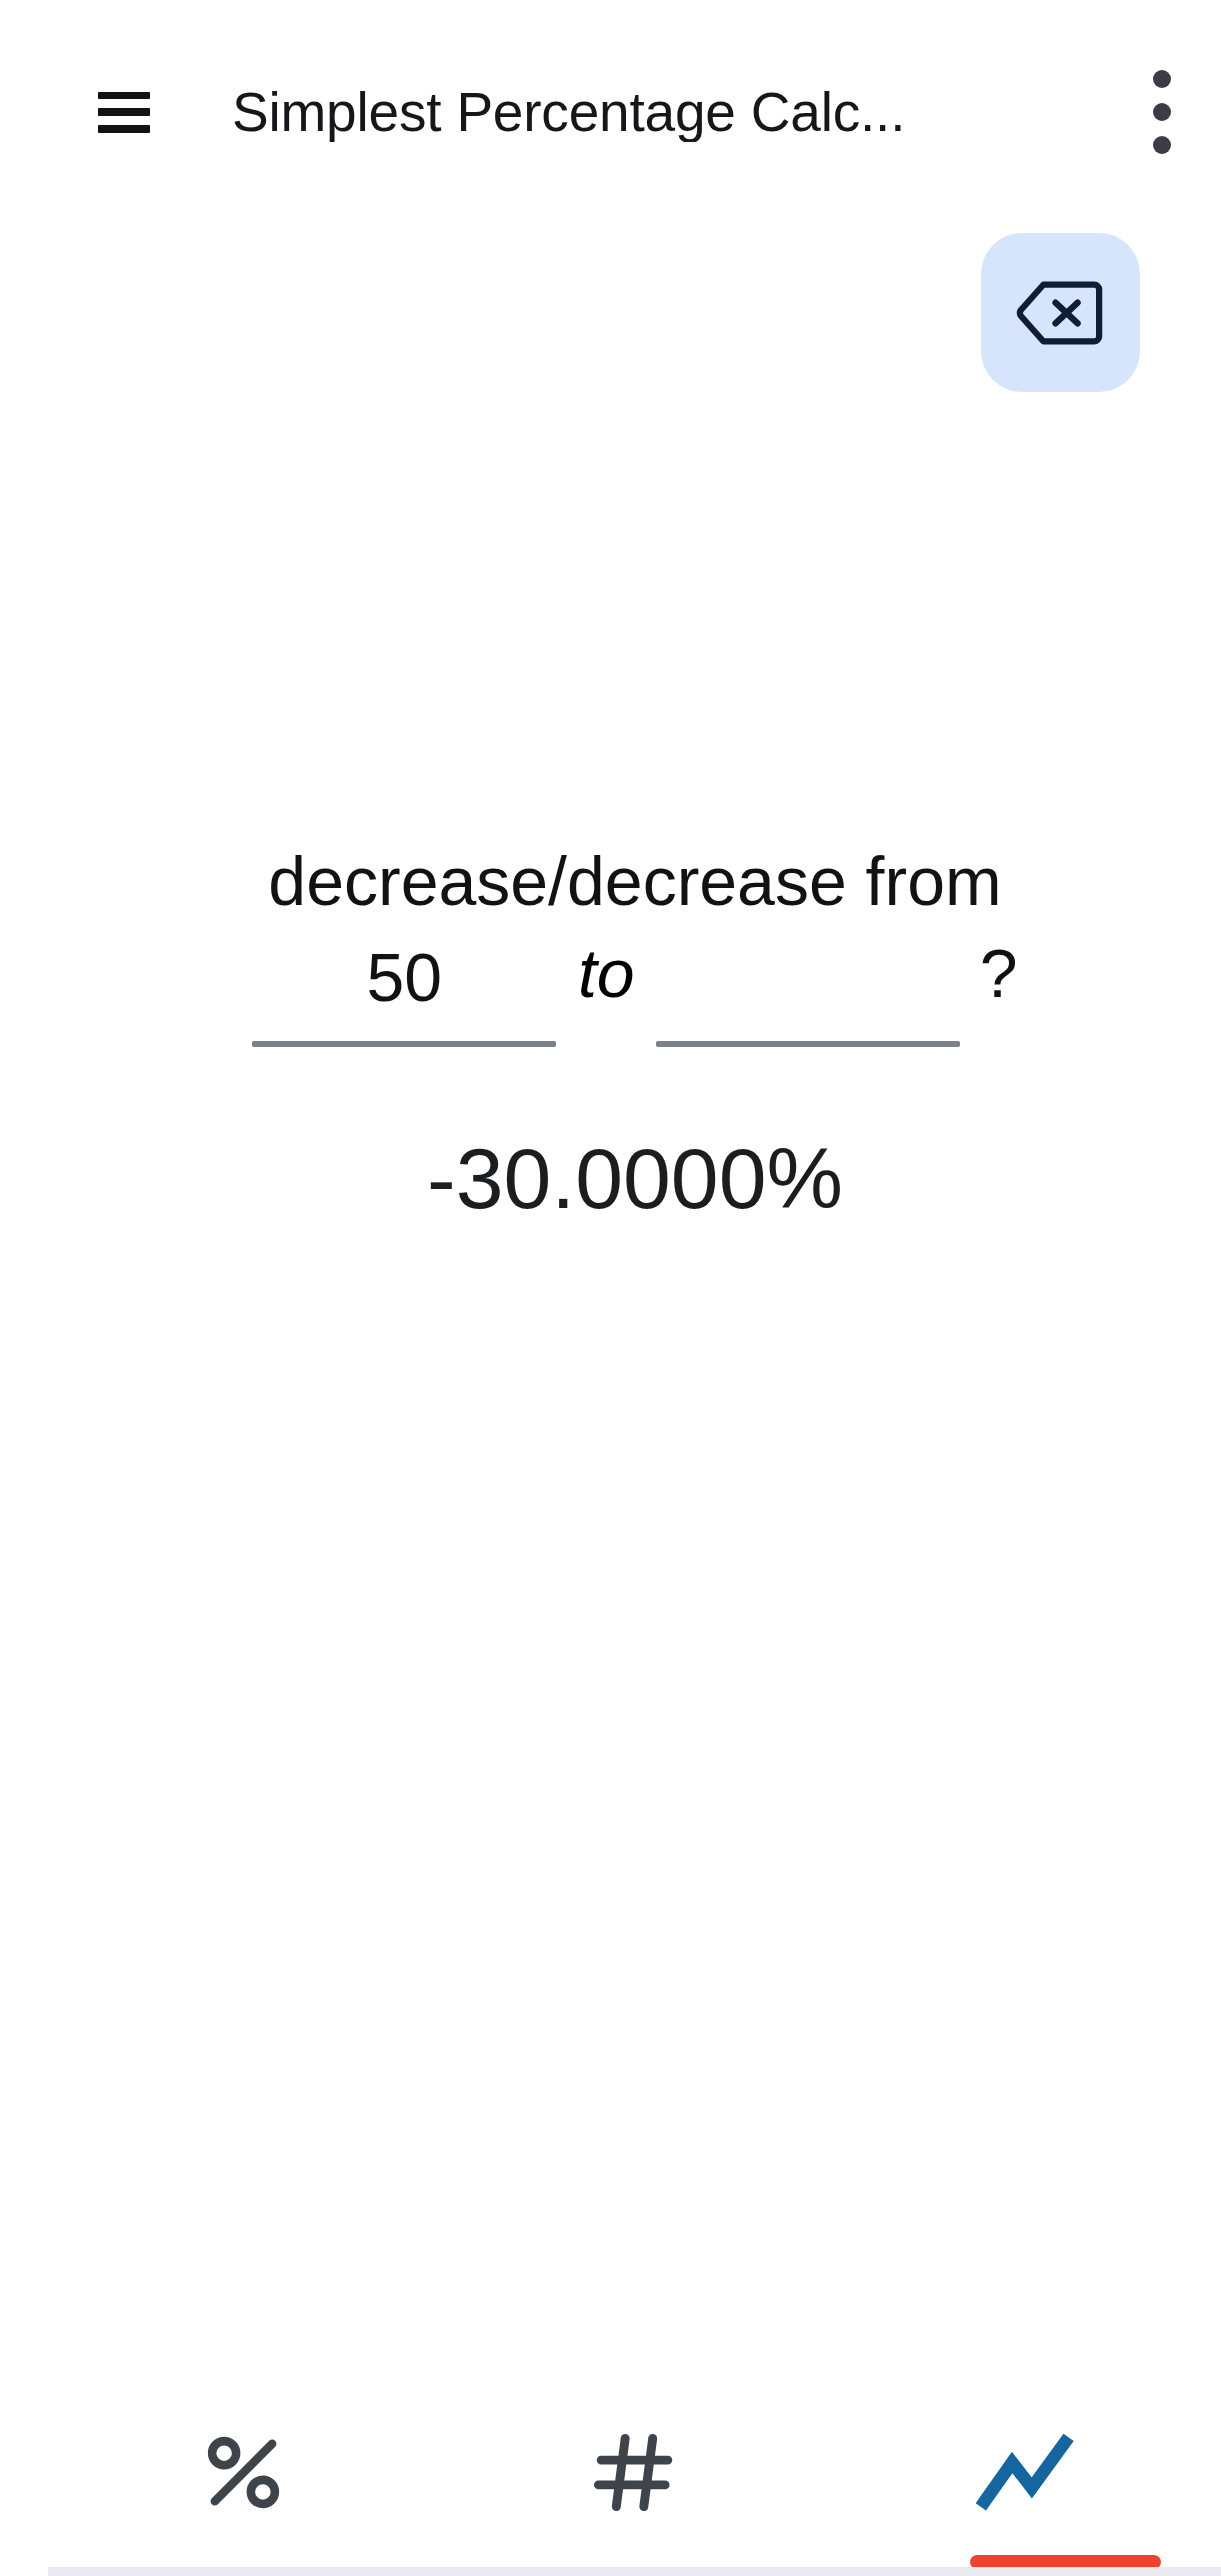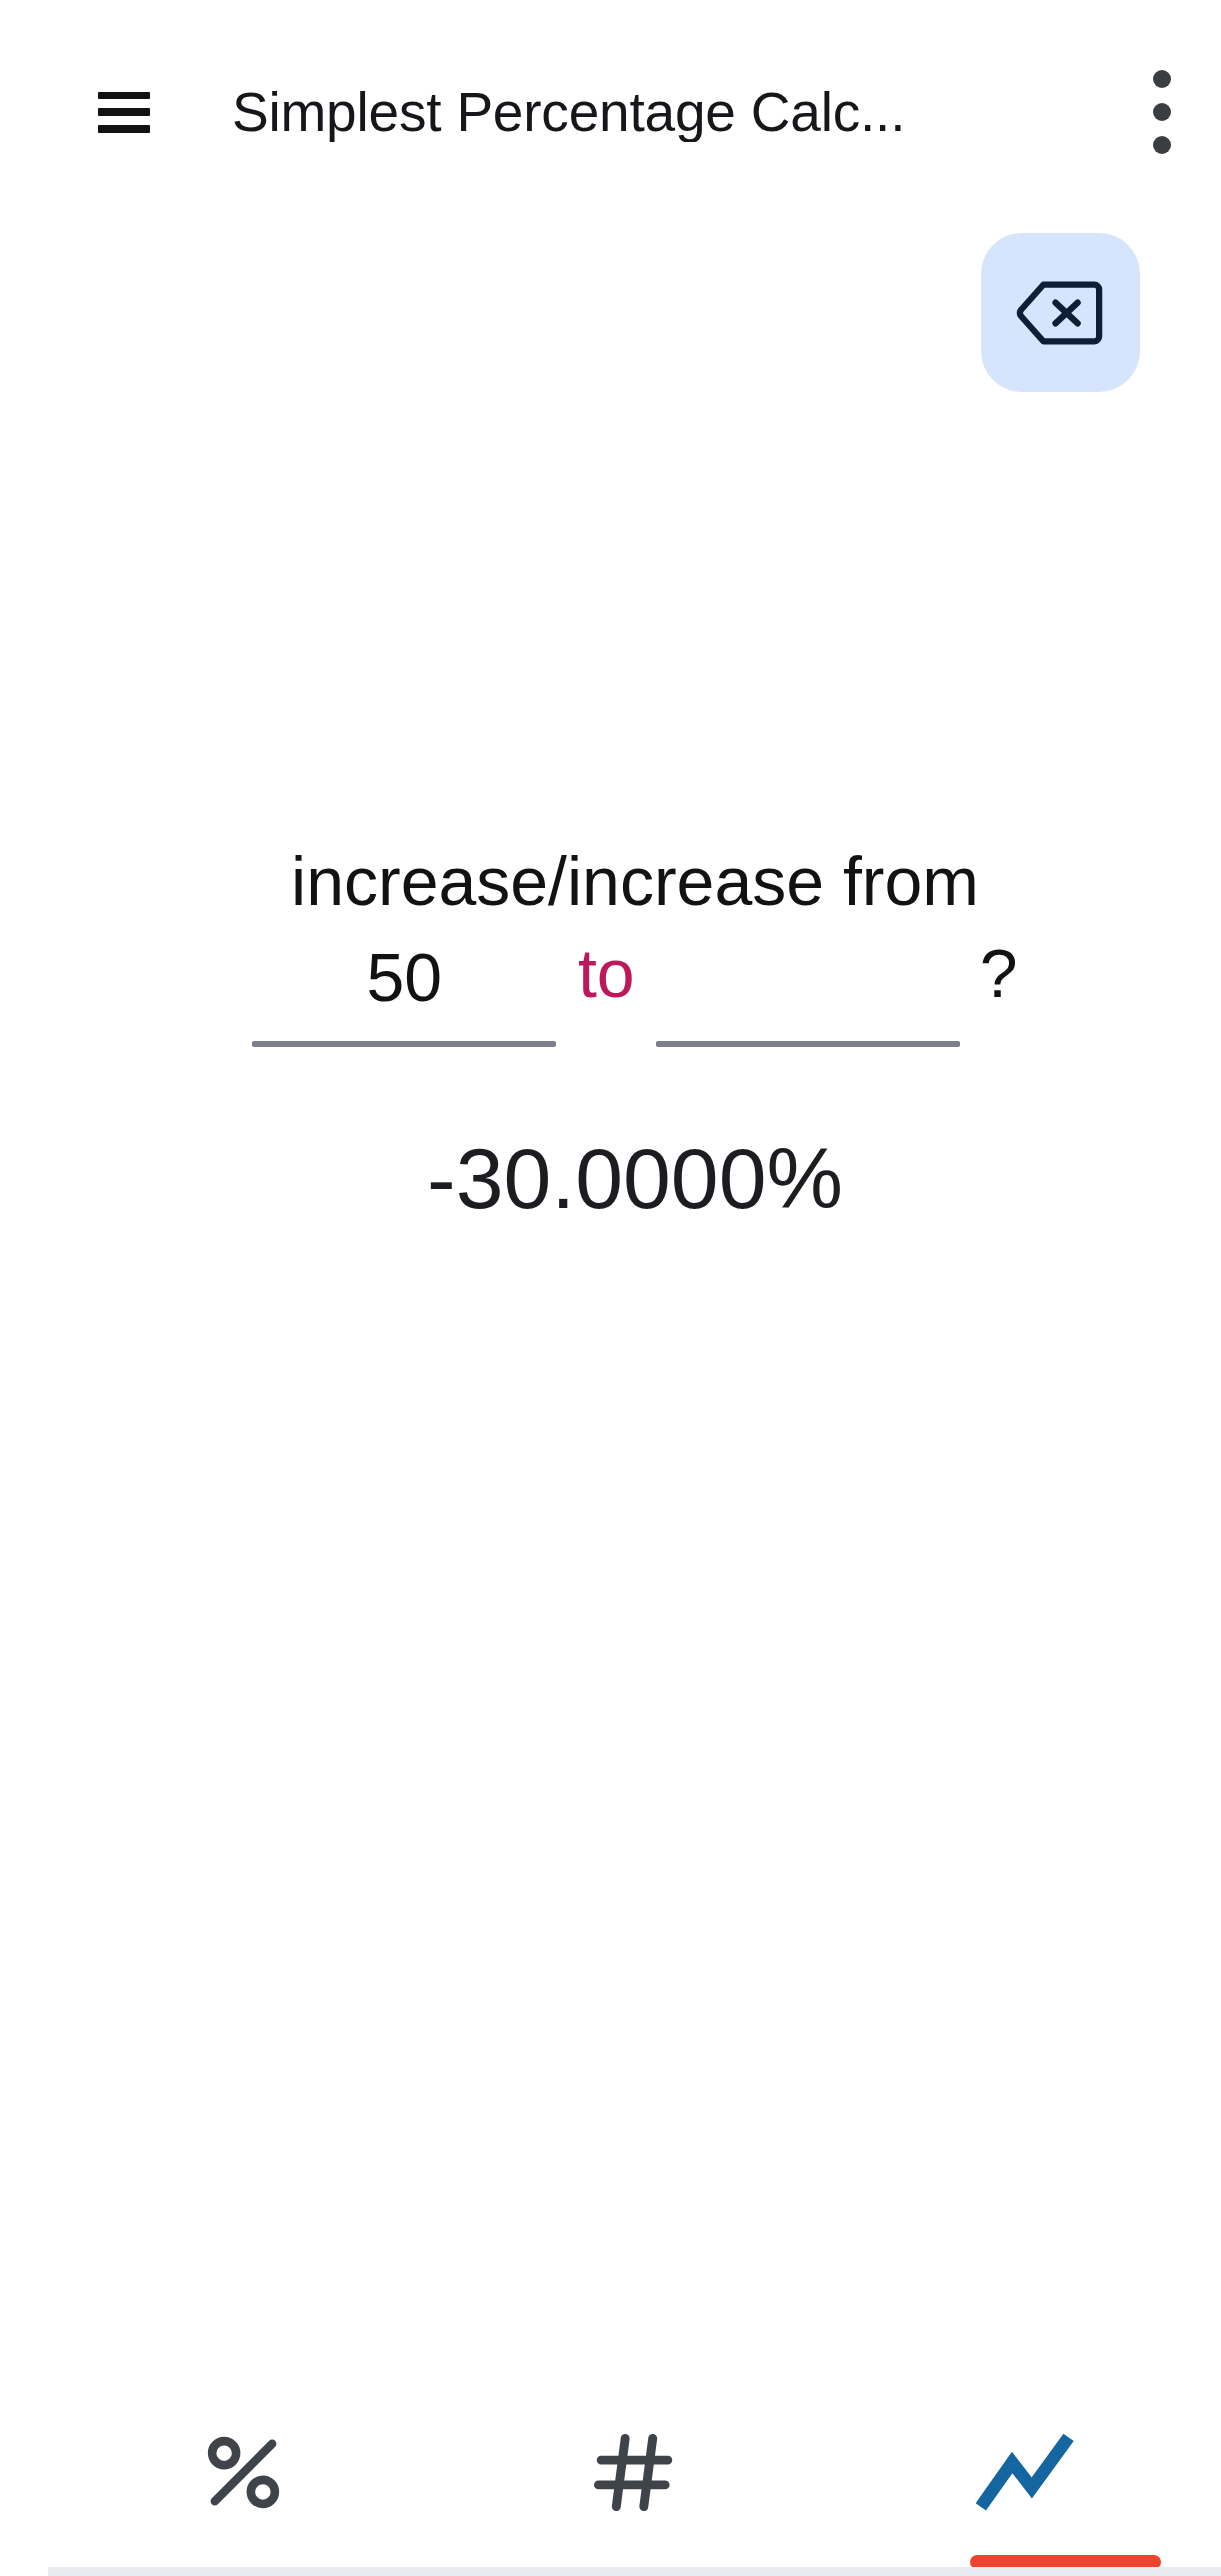--- a/index.html
+++ b/index.html
@@ -155,23 +155,24 @@
     margin-top: 27px;
     width: 100%;
     height: 6.3px;
     background: #7c7f8c;
     border-radius: 1.8px;
   }
 
   .joiner {
     font-size: 68px;
     line-height: 1.04;
-    color: #be185d;
+    color: #000000;
     padding: 0 21.5px 38px 21.5px;
     white-space: nowrap;
+    font-style: italic;
   }
   .trailer {
     font-size: 68px;
     line-height: 1.04;
     color: #111214;
     padding: 0 0 38px 19.7px;
     white-space: nowrap;
   }
 
   .result {
@@ -249,21 +250,21 @@
           <path d="M8.2 2.1h14.3a1.3 1.3 0 0 1 1.3 1.3v13.2a1.3 1.3 0 0 1-1.3 1.3H8.2L2.0 10.9a1.3 1.3 0 0 1 0-1.8L8.2 2.1Z" stroke="#0f1e35" stroke-width="1.75" stroke-linejoin="round" fill="none"></path>
           <path d="M11.6 7.1l6.2 5.8M17.8 7.1l-6.2 5.8" stroke="#0f1e35" stroke-width="1.75" stroke-linecap="round"></path>
         </svg>
       </span>
     </button>
   </div>
 
   <div class="calc-area">
 
     <div class="question">
-      <span class="question-line">increase/increase from</span>
+      <span class="question-line">decrease/decrease from</span>
     </div>
 
     <div class="inputs-line">
       <div class="value-field">
         <input class="value-text" type="text" value="50" style="">
         <div class="field-underline"></div>
       </div>
 
       <div class="joiner">to</div>
 

